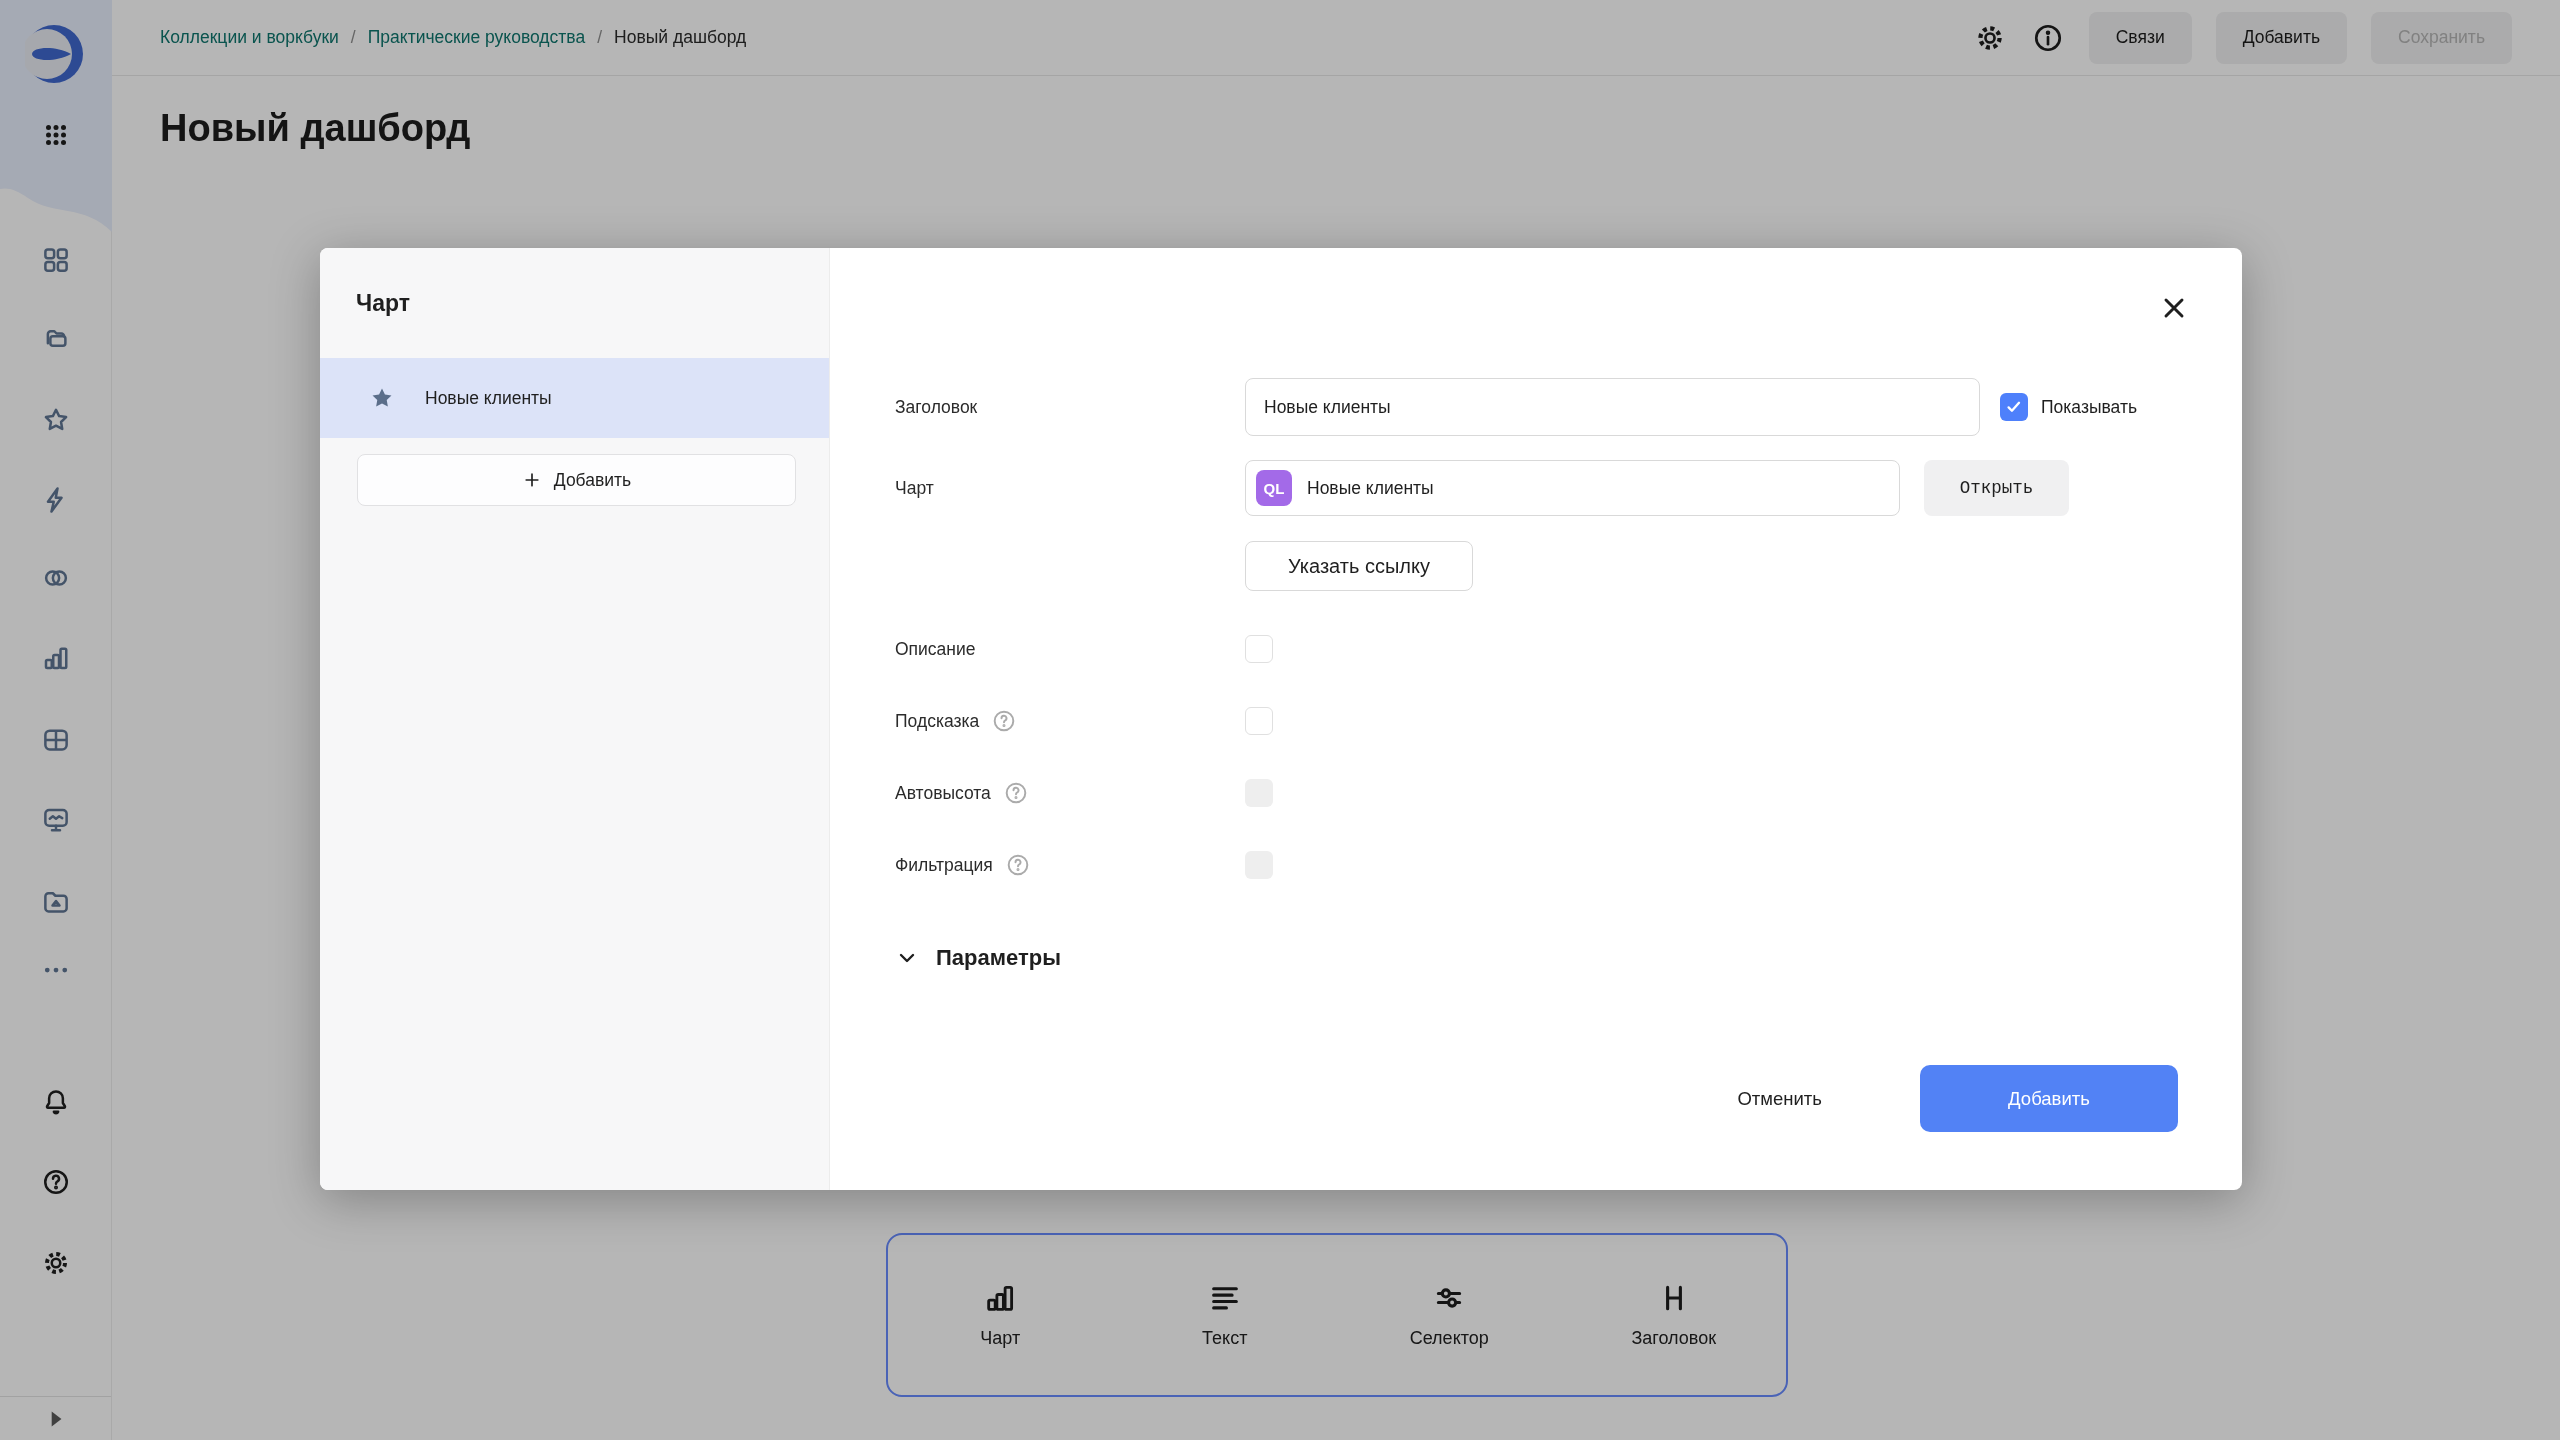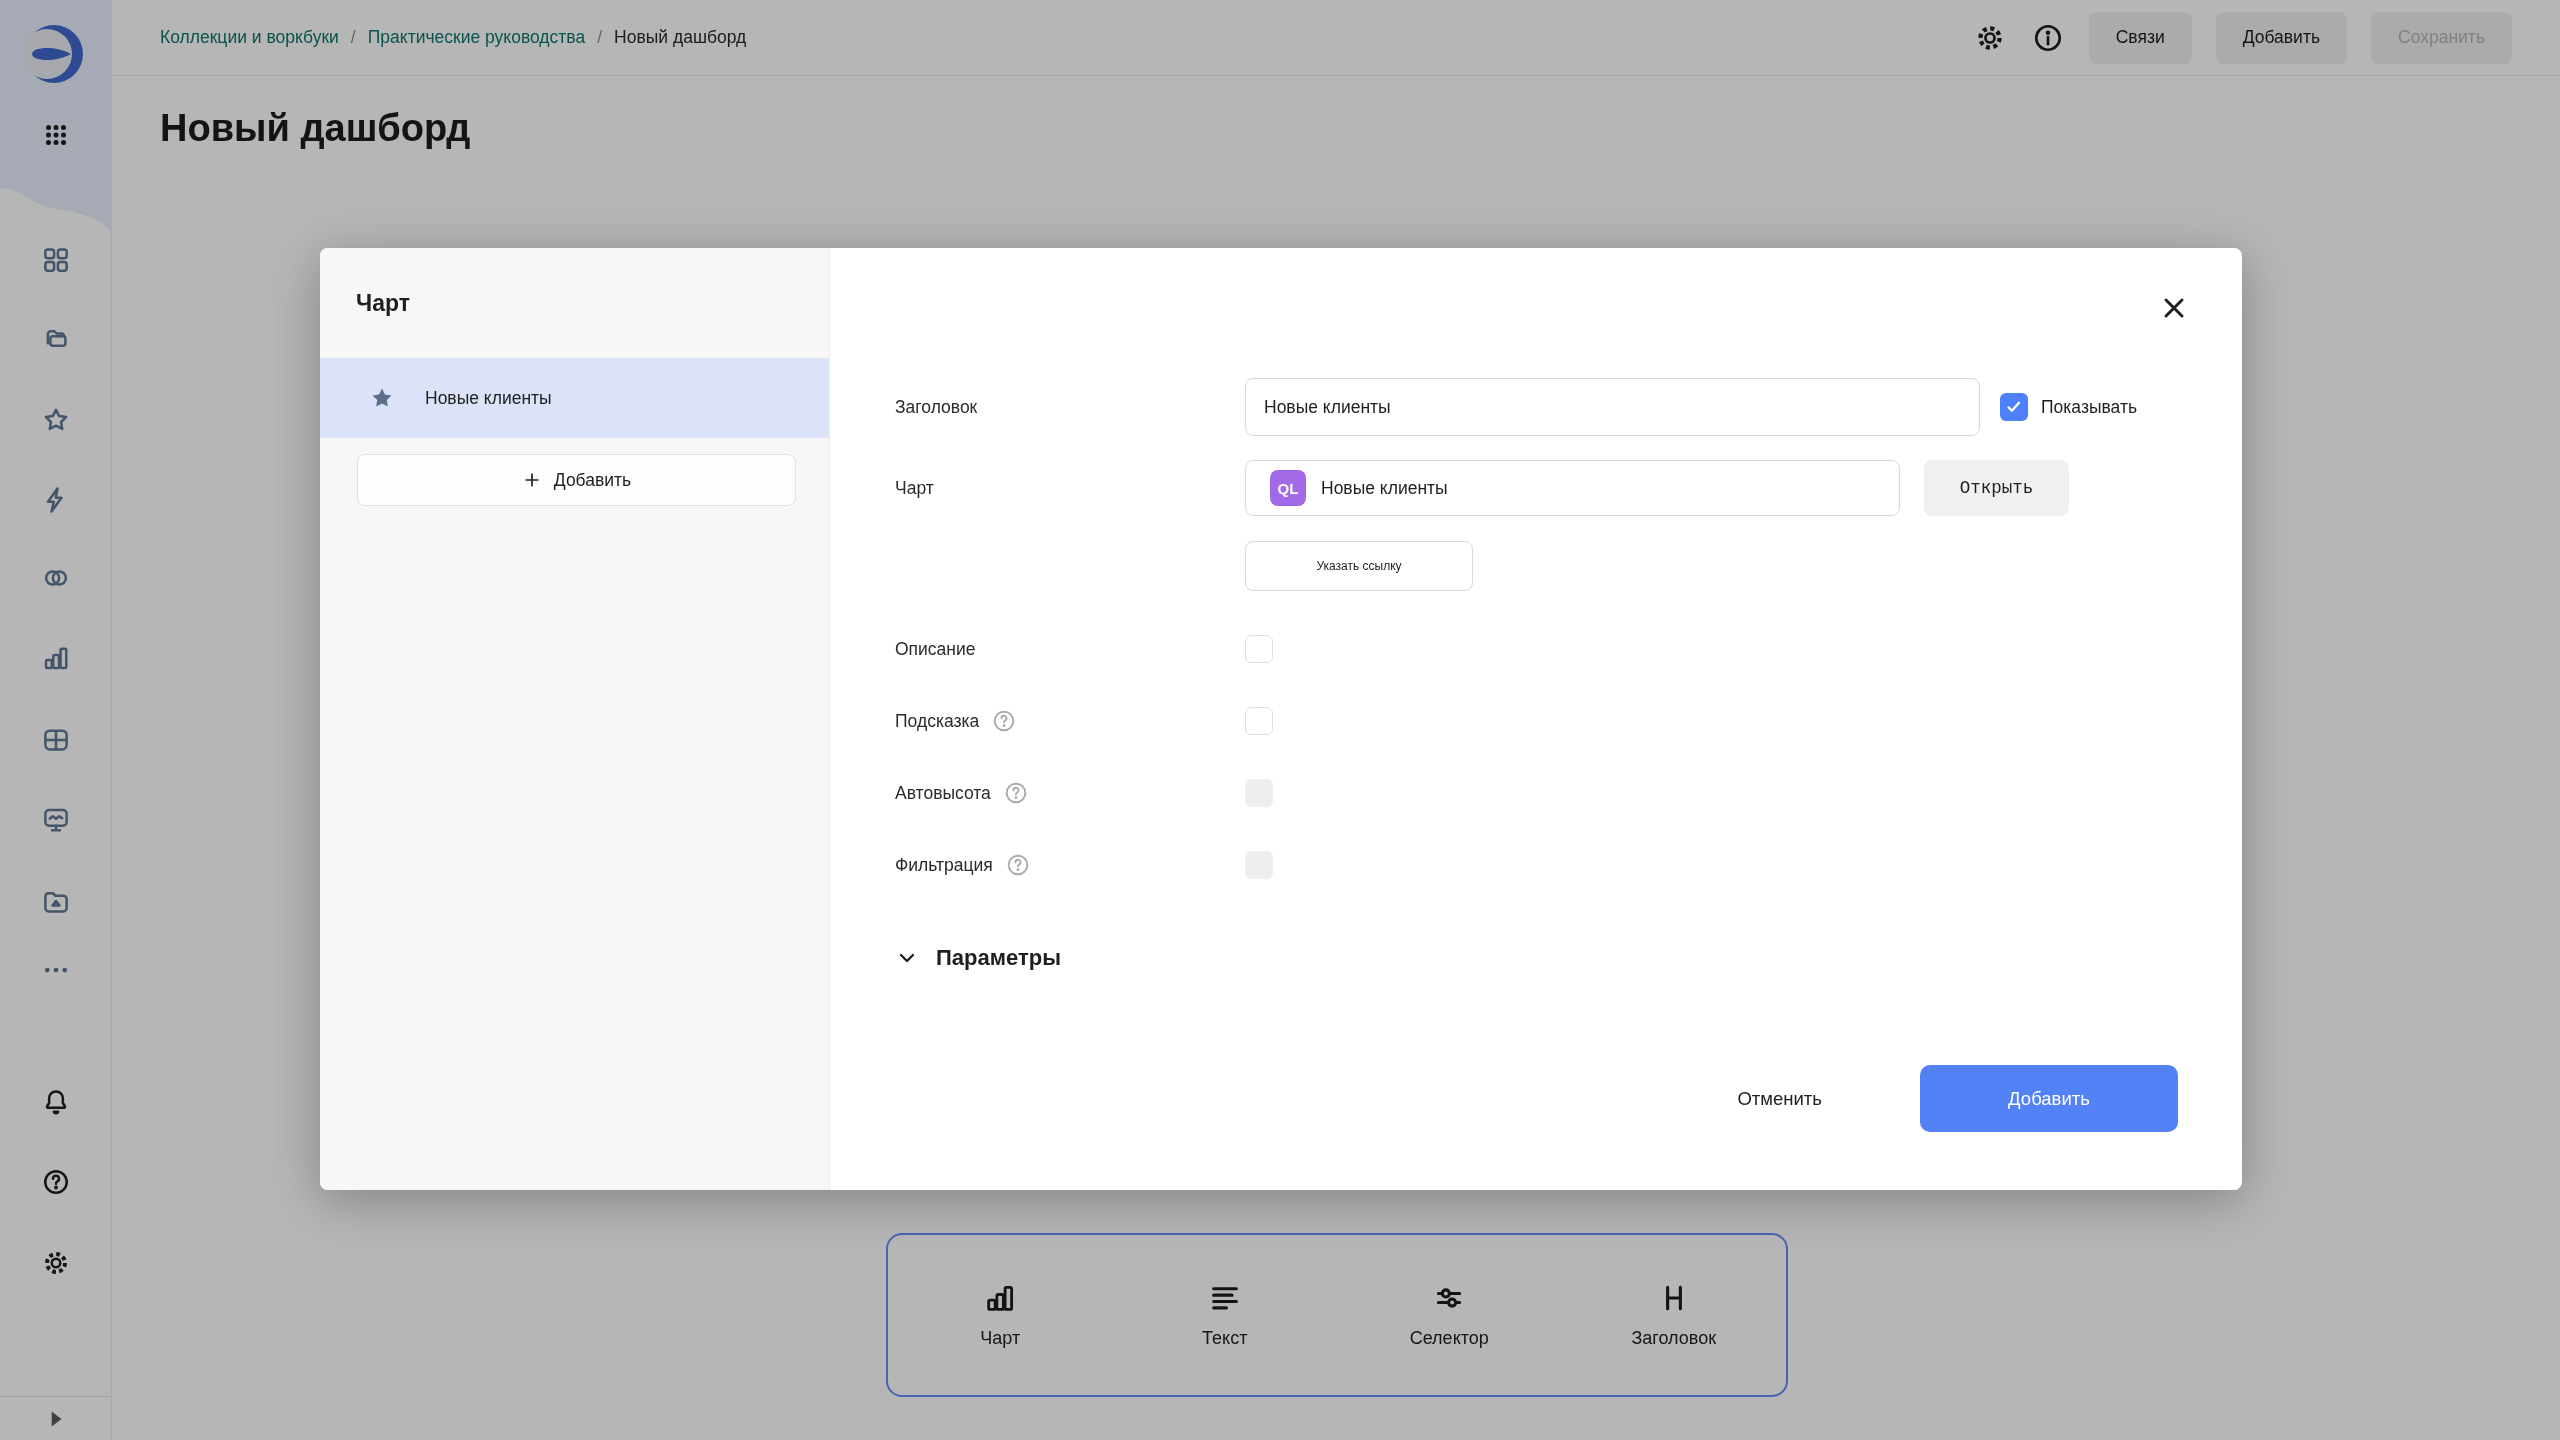--- a/index.html
+++ b/index.html
@@ -51,25 +51,25 @@
 
   .form-row { display:flex; align-items:center; }
   .form-label { width:350px; flex:0 0 350px; font-size:17.5px; color:#2b2b2b; display:flex; align-items:center; gap:12px; }
   .text-input { width:735px; height:58px; border:1px solid #d9d9d9; border-radius:8px; font-family:inherit; font-size:17.5px; color:#1f1f1f; padding:0 18px; background:#fff; }
   .cb { width:28px; height:28px; border-radius:6px; flex:0 0 28px; }
   .cb.checked { background:#4e80fb; display:flex; align-items:center; justify-content:center; }
   .cb.empty { background:#fff; border:1px solid #e0e0e0; }
   .cb.disabled { background:#eeeeee; }
   .cb-caption { margin-left:13px; font-size:17.5px; color:#1f1f1f; }
 
-  .select-field { width:655px; height:56px; border:1px solid #d9d9d9; border-radius:8px; display:flex; align-items:center; padding-left:24px; cursor:pointer; background:#fff; }
+  .select-field { width:655px; height:56px; border:1px solid #d9d9d9; border-radius:8px; display:flex; align-items:center; padding-left:10px; cursor:pointer; background:#fff; }
   .ql-badge { width:36px; height:36px; border-radius:8px; background:#a36ae8; color:#fff; font-size:15px; font-weight:700; display:flex; align-items:center; justify-content:center; }
   .select-text { margin-left:15px; font-size:17.5px; color:#1f1f1f; }
   .open-btn { margin-left:24px; width:145px; height:56px; border:none; border-radius:8px; background:#f0f0f1; font-family:Liberation Mono, monospace; font-size:17.5px; color:#1f1f1f; cursor:pointer; }
-  .link-btn { margin-left:350px; width:228px; height:50px; border:1px solid #d9d9d9; border-radius:8px; background:#fff; font-family:inherit; font-size:12px; color:#1f1f1f; cursor:pointer; }
+  .link-btn { margin-left:350px; width:228px; height:50px; border:1px solid #d9d9d9; border-radius:8px; background:#fff; font-family:inherit; font-size:20px; color:#1f1f1f; cursor:pointer; }
 
   .help-ic { width:26px; height:26px; color:#ababab; flex:0 0 26px; }
 
   .params-hdr { margin-top:58px; display:flex; align-items:center; gap:17px; cursor:pointer; }
   .params-hdr .chev { width:24px; height:24px; color:#1f1f1f; }
   .params-hdr .params-label { font-size:22px; font-weight:600; color:#1f1f1f; }
 
   .modal-footer { position:absolute; right:64px; bottom:58px; display:flex; align-items:center; }
   .cancel-btn { background:none; border:none; font-family:inherit; font-size:18.5px; color:#1f1f1f; padding:0 20px; cursor:pointer; }
   .submit-btn { margin-left:78px; width:258px; height:67px; border:none; border-radius:10px; background:#5282f5; color:#fff; font-family:inherit; font-size:18.5px; cursor:pointer; }

